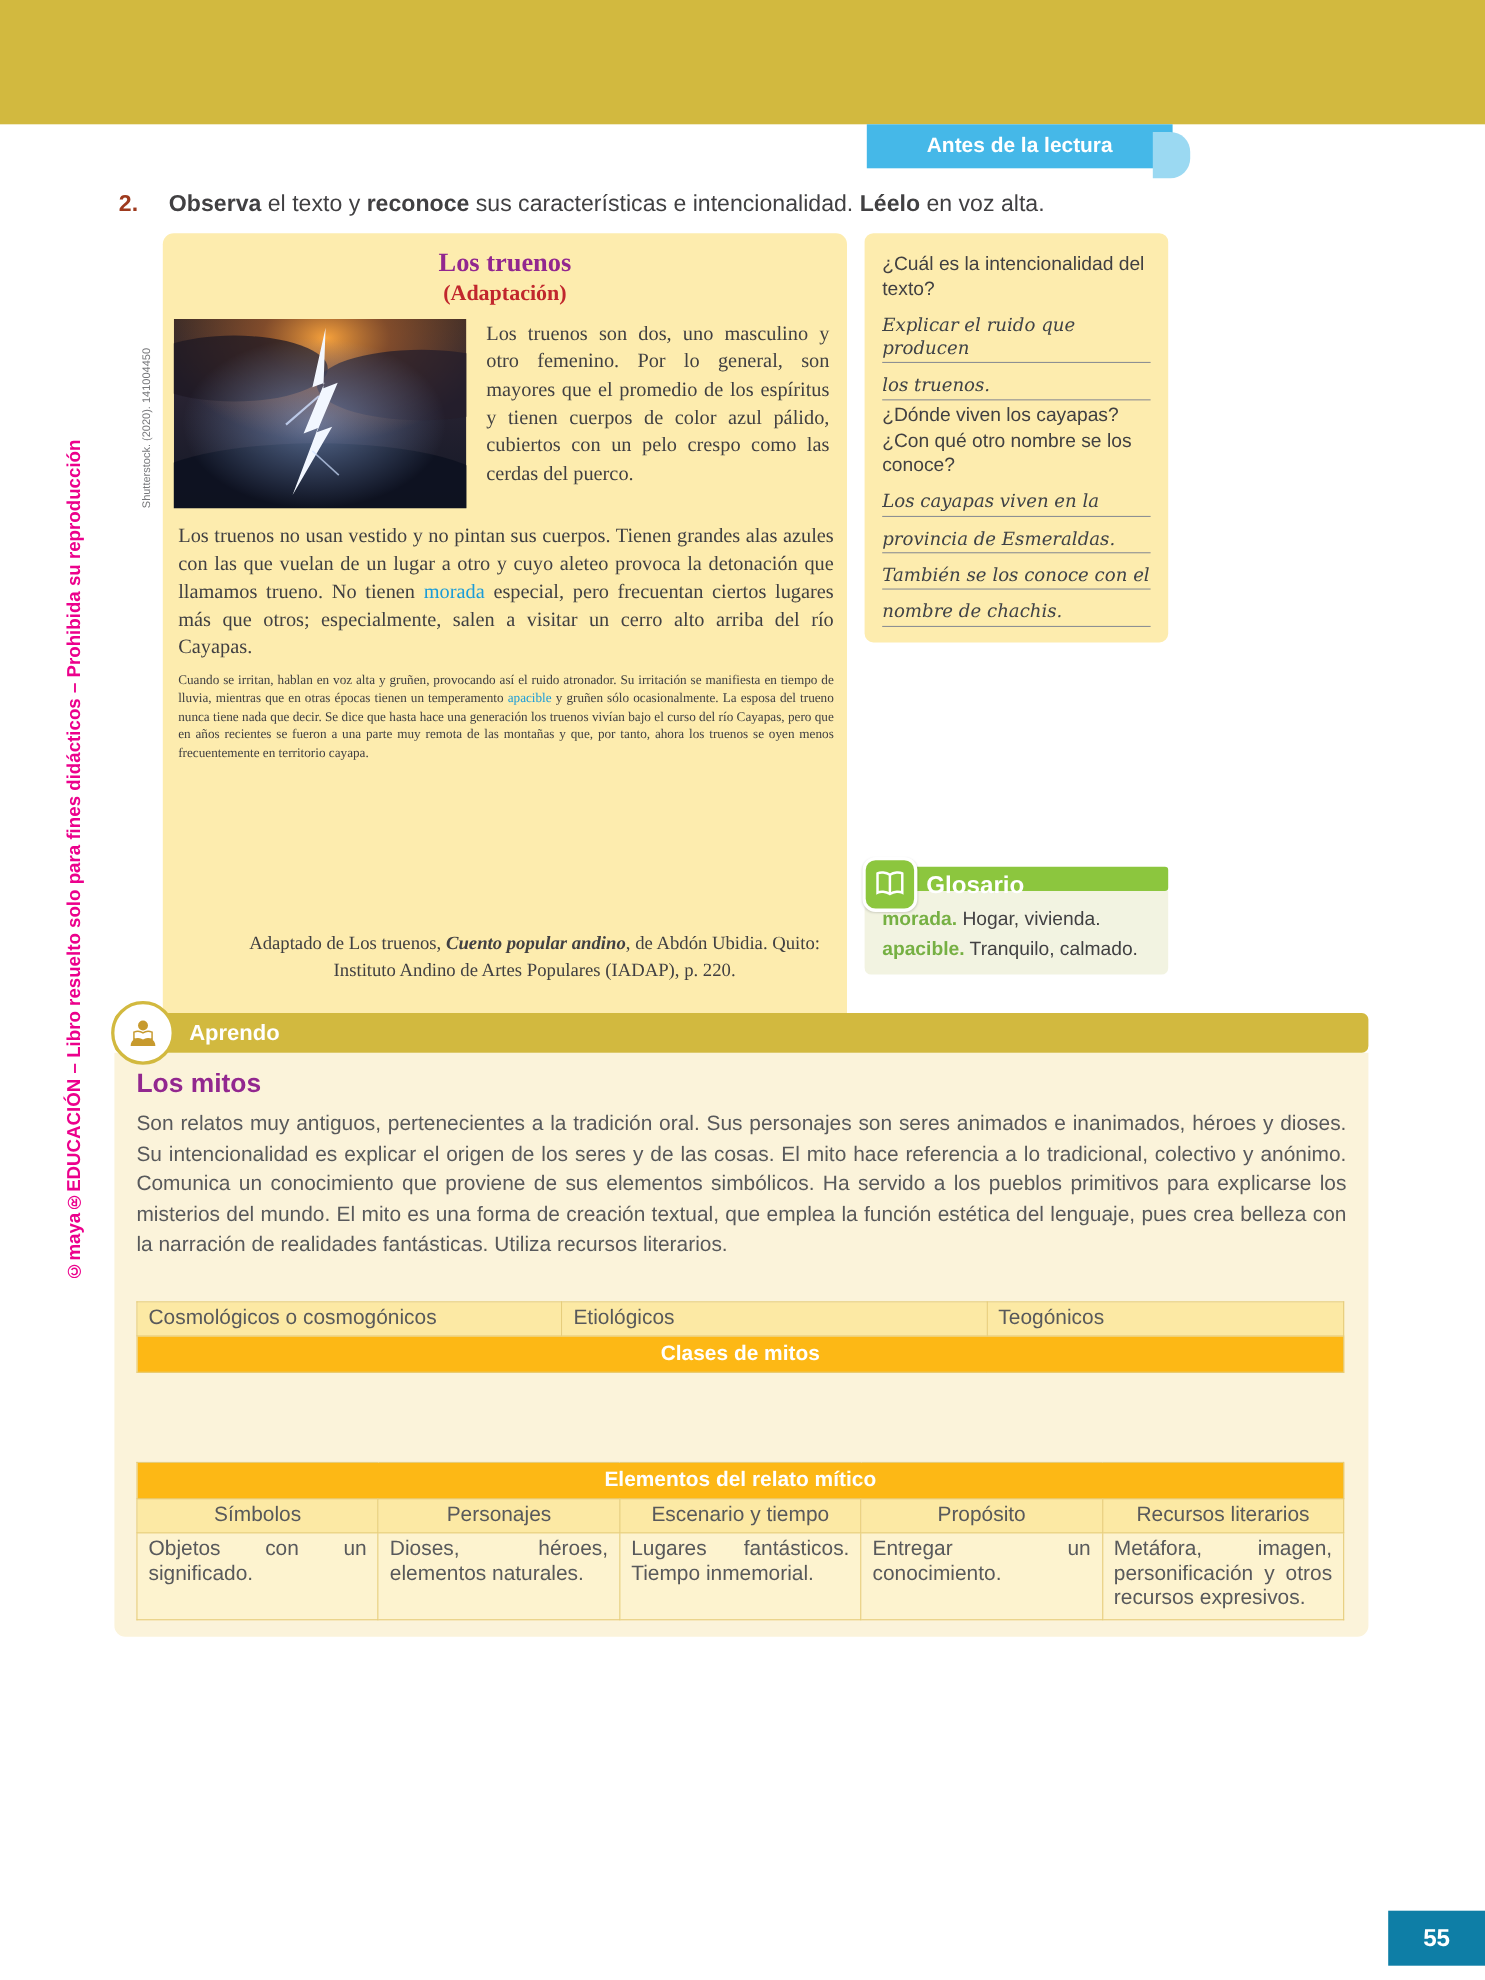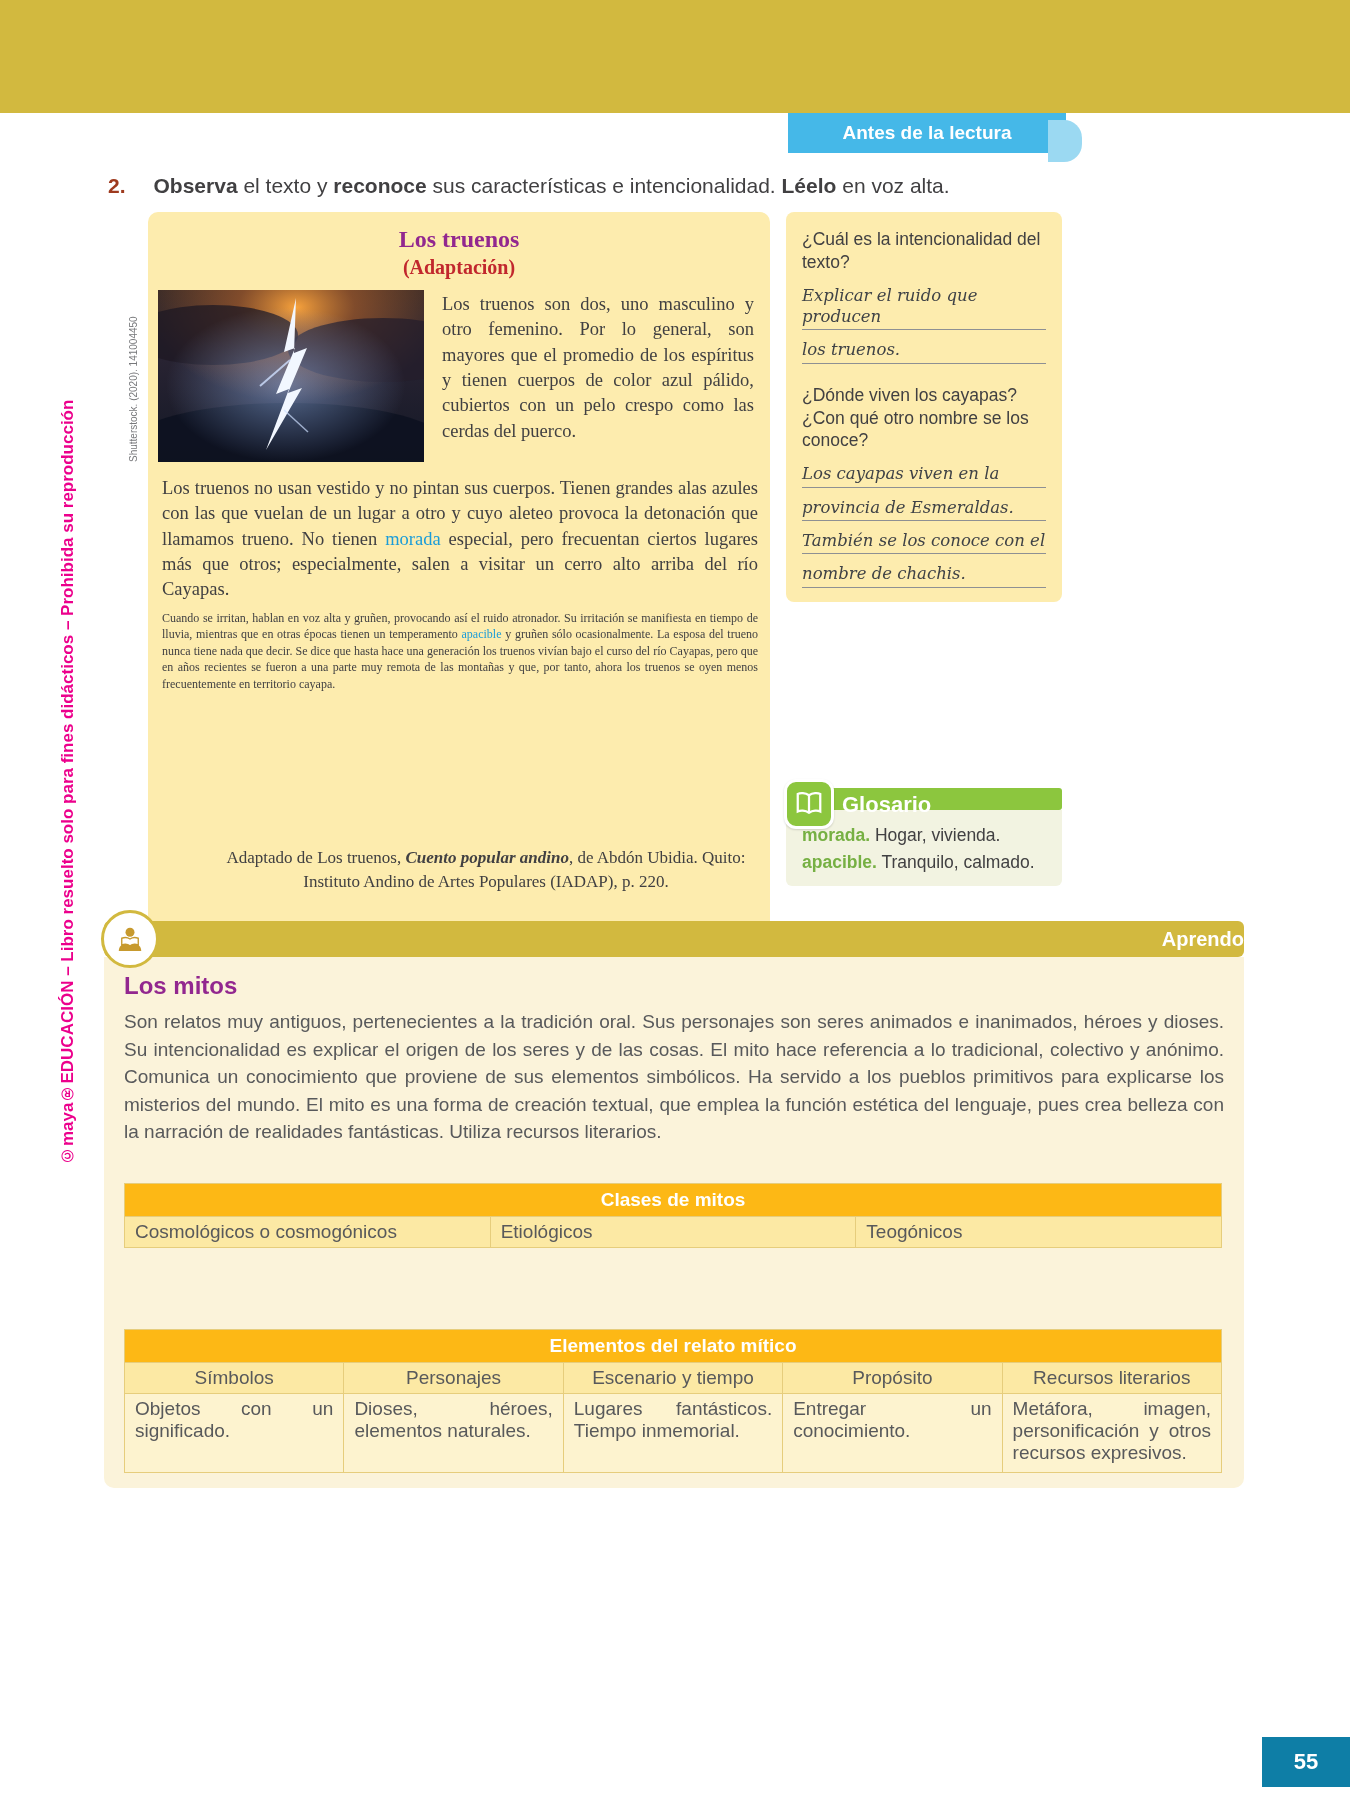--- a/index.html
+++ b/index.html
@@ -64,21 +64,21 @@
   .glossary-icon{position:absolute;left:-2px;top:-9px;width:50px;height:50px;background:#8cc63e;
           border:3px solid #fff;border-radius:12px;box-sizing:border-box;display:flex;
           align-items:center;justify-content:center;z-index:2;box-shadow:0 1px 2px rgba(0,0,0,.15);}
   .glossary-body{background:#f2f3e1;padding:12px 10px 10px 16px;font-size:17.5px;line-height:1.55;
           color:#414042;border-radius:0 0 6px 6px;}
   .term{color:#76b043;font-weight:bold;}
 
   
   .aprendo-band{position:absolute;left:104px;top:921px;width:1140px;height:36px;background:#d2b93f;
           border-radius:6px;z-index:2;}
-  .aprendo-label{margin-left:68px;line-height:36px;color:#fff;font-weight:bold;font-size:20px;text-align:right;}
+  .aprendo-label{margin-left:68px;line-height:36px;color:#fff;font-weight:bold;font-size:20px;}
   .aprendo-icon{position:absolute;left:-3px;top:-11px;width:58px;height:58px;background:#fff;
           border:3px solid #d2b93f;border-radius:50%;box-sizing:border-box;display:flex;
           align-items:center;justify-content:center;}
   .aprendo-bg{position:absolute;left:104px;top:957px;width:1140px;height:531px;background:#fbf3da;
           border-radius:0 0 10px 10px;}
 
   .mitos-title{position:absolute;left:124px;top:972px;font-size:24px;font-weight:bold;color:#92278f;}
   .mitos-body{position:absolute;left:124px;top:1008px;width:1100px;font-size:19px;line-height:1.45;
           color:#58595b;text-align:justify;}
 
@@ -168,21 +168,21 @@
 
     <div class="source">
       <span>Adaptado de Los truenos, </span><span class="src-it">Cuento popular andino</span><span>, de Abdón Ubidia. Quito: Instituto Andino de Artes Populares (IADAP), p. 220.</span>
     </div>
   </div>
 
   <div class="qa">
     <div class="q">¿Cuál es la intencionalidad del texto?</div>
     <div class="ans">Explicar el ruido que producen</div>
     <div class="ans">los truenos.</div>
-    <div class="q" style="margin-top:20px;">¿Dónde viven los cayapas? ¿Con qué otro nombre se los conoce?</div>
+    <div class="q" style="margin-top:2px;">¿Dónde viven los cayapas? ¿Con qué otro nombre se los conoce?</div>
     <div class="ans">Los cayapas viven en la</div>
     <div class="ans">provincia de Esmeraldas.</div>
     <div class="ans">También se los conoce con el</div>
     <div class="ans">nombre de chachis.</div>
   </div>
 
   <div class="glossary">
     <div class="glossary-icon">
       <svg viewBox="0 0 24 24" width="30" height="30">
         <path d="M12 5 C9 3 5 3 3 4 V18 C5 17 9 17 12 19 C15 17 19 17 21 18 V4 C19 3 15 3 12 5 Z" fill="none" stroke="#ffffff" stroke-width="1.8"></path>
@@ -215,26 +215,26 @@
     </div>
     <div class="aprendo-label">Aprendo</div>
   </div>
 
   <div class="mitos-title">Los mitos</div>
   <div class="mitos-body">Son relatos muy antiguos, pertenecientes a la tradición oral. Sus personajes son seres animados e inanimados, héroes y dioses. Su intencionalidad es explicar el origen de los seres y de las cosas. El mito hace referencia a lo tradicional, colectivo y anónimo. Comunica un conocimiento que proviene de sus elementos simbólicos. Ha servido a los pueblos primitivos para explicarse los misterios del mundo. El mito es una forma de creación textual, que emplea la función estética del lenguaje, pues crea belleza con la narración de realidades fantásticas. Utiliza recursos literarios.</div>
 
   <table class="tbl tbl1">
     <tbody>
         <tr>
-      <th class="title" colspan="3">Clases de mitos</th>
-    </tr>
-    <tr>
       <td class="hdr" style="width:33.3%;">Cosmológicos o cosmogónicos</td>
       <td class="hdr" style="width:33.3%;">Etiológicos</td>
       <td class="hdr">Teogónicos</td>
+    </tr>
+    <tr>
+      <th class="title" colspan="3">Clases de mitos</th>
     </tr>
   </tbody>
     </table>
 
   <table class="tbl tbl2">
     <tbody>
         <tr>
       <th class="title" colspan="5">Elementos del relato mítico</th>
     </tr>
     <tr>

